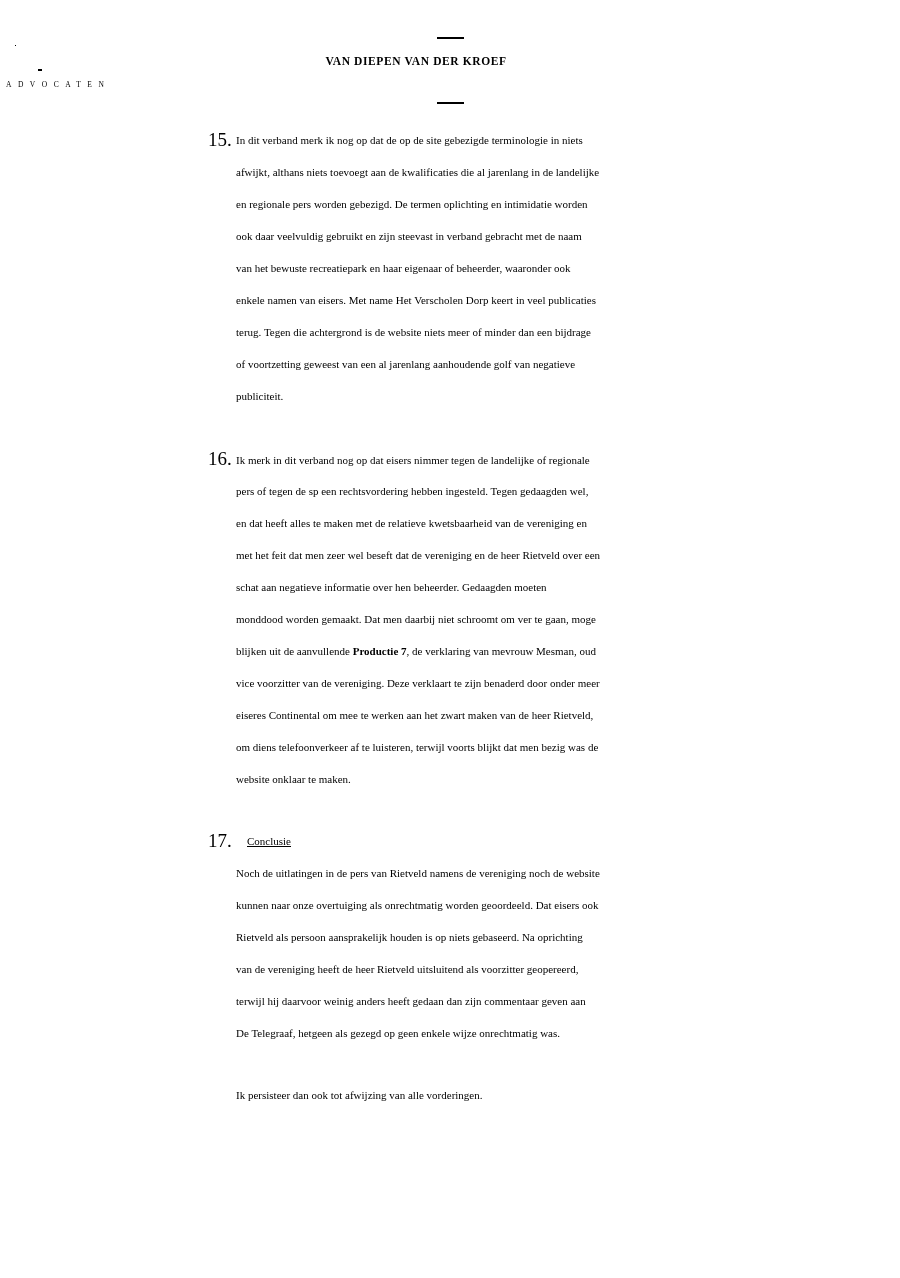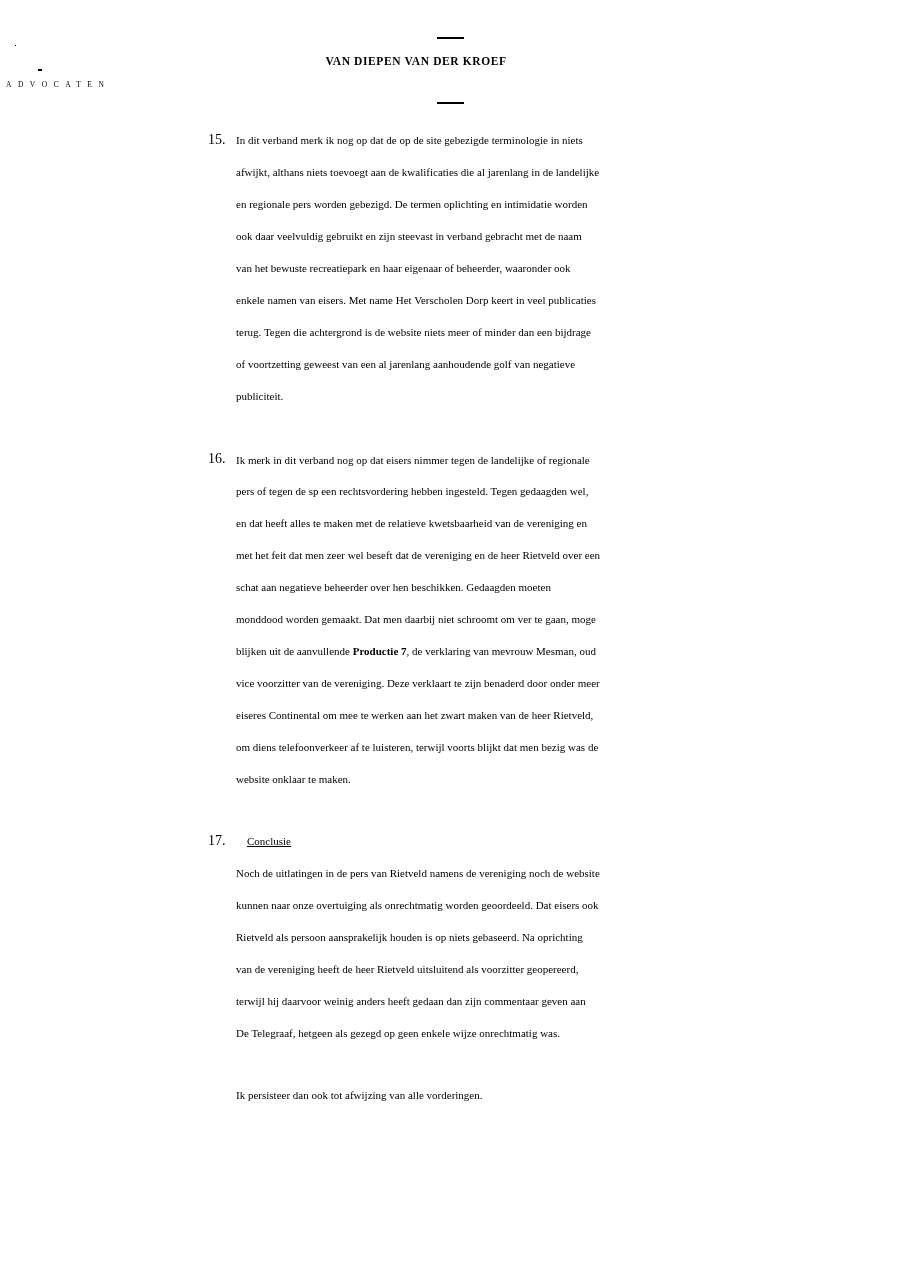--- a/index.html
+++ b/index.html
@@ -7,21 +7,21 @@
            font-family: "Liberation Serif", serif; color: #000; }
     .rule { position: absolute; left: 437px; width: 27px; height: 2px; background: #000; }
     .rule.top { top: 37px; }
     .rule.bottom { top: 102px; }
     .firm { position: absolute; top: 55px; left: 0; width: 832px; text-align: center;
             font-size: 11.5px; font-weight: bold; letter-spacing: 0.6px; }
     .sub { position: absolute; top: 80px; left: 0; width: 900px; text-align: left;
            font-size: 7.5px; letter-spacing: 6.5px; padding-left: 6px; box-sizing: border-box; }
     .speck { position: absolute; background: #000; }
     .line { position: absolute; left: 236px; font-size: 11px; white-space: nowrap; line-height: 20px; }
-    .num { position: absolute; left: 208px; font-size: 14px; line-height: 20px; white-space: nowrap; }
+    .num { position: absolute; left: 208px; font-size: 19px; line-height: 20px; white-space: nowrap; }
     .ul { text-decoration: underline; margin-left: 11px; }
     b { font-weight: bold; }
   </style>
 </head>
 <body>
 
 <div>
   <span class="speck" style="left:15px;top:45px;width:1px;height:1px;"></span>
   <span class="speck" style="left:38px;top:69px;width:4px;height:2px;"></span>
 
@@ -44,21 +44,21 @@
     <span class="line" style="top:354px">of voortzetting geweest van een al jarenlang aanhoudende golf van negatieve</span>
     <span class="line" style="top:386px">publiciteit.</span>
   </div>
 
   <div>
     <span class="num" style="top:449px">16.</span>
     <span class="line" style="top:450px">Ik merk in dit verband nog op dat eisers nimmer tegen de landelijke of regionale</span>
     <span class="line" style="top:481px">pers of tegen de sp een rechtsvordering hebben ingesteld. Tegen gedaagden wel,</span>
     <span class="line" style="top:513px">en dat heeft alles te maken met de relatieve kwetsbaarheid van de vereniging en</span>
     <span class="line" style="top:545px">met het feit dat men zeer wel beseft dat de vereniging en de heer Rietveld over een</span>
-    <span class="line" style="top:577px">schat aan negatieve beheerder over hen beschikken. Gedaagden moeten</span>
+    <span class="line" style="top:577px">schat aan negatieve informatie over hen beheerder. Gedaagden moeten</span>
     <span class="line" style="top:609px">monddood worden gemaakt. Dat men daarbij niet schroomt om ver te gaan, moge</span>
     <span class="line" style="top:641px"><span>blijken uit de aanvullende </span><b>Productie 7</b><span>, de verklaring van mevrouw Mesman, oud</span></span>
     <span class="line" style="top:673px">vice voorzitter van de vereniging. Deze verklaart te zijn benaderd door onder meer</span>
     <span class="line" style="top:705px">eiseres Continental om mee te werken aan het zwart maken van de heer Rietveld,</span>
     <span class="line" style="top:737px">om diens telefoonverkeer af te luisteren, terwijl voorts blijkt dat men bezig was de</span>
     <span class="line" style="top:769px">website onklaar te maken.</span>
   </div>
 
   <div>
     <span class="num" style="top:831px">17.</span>

